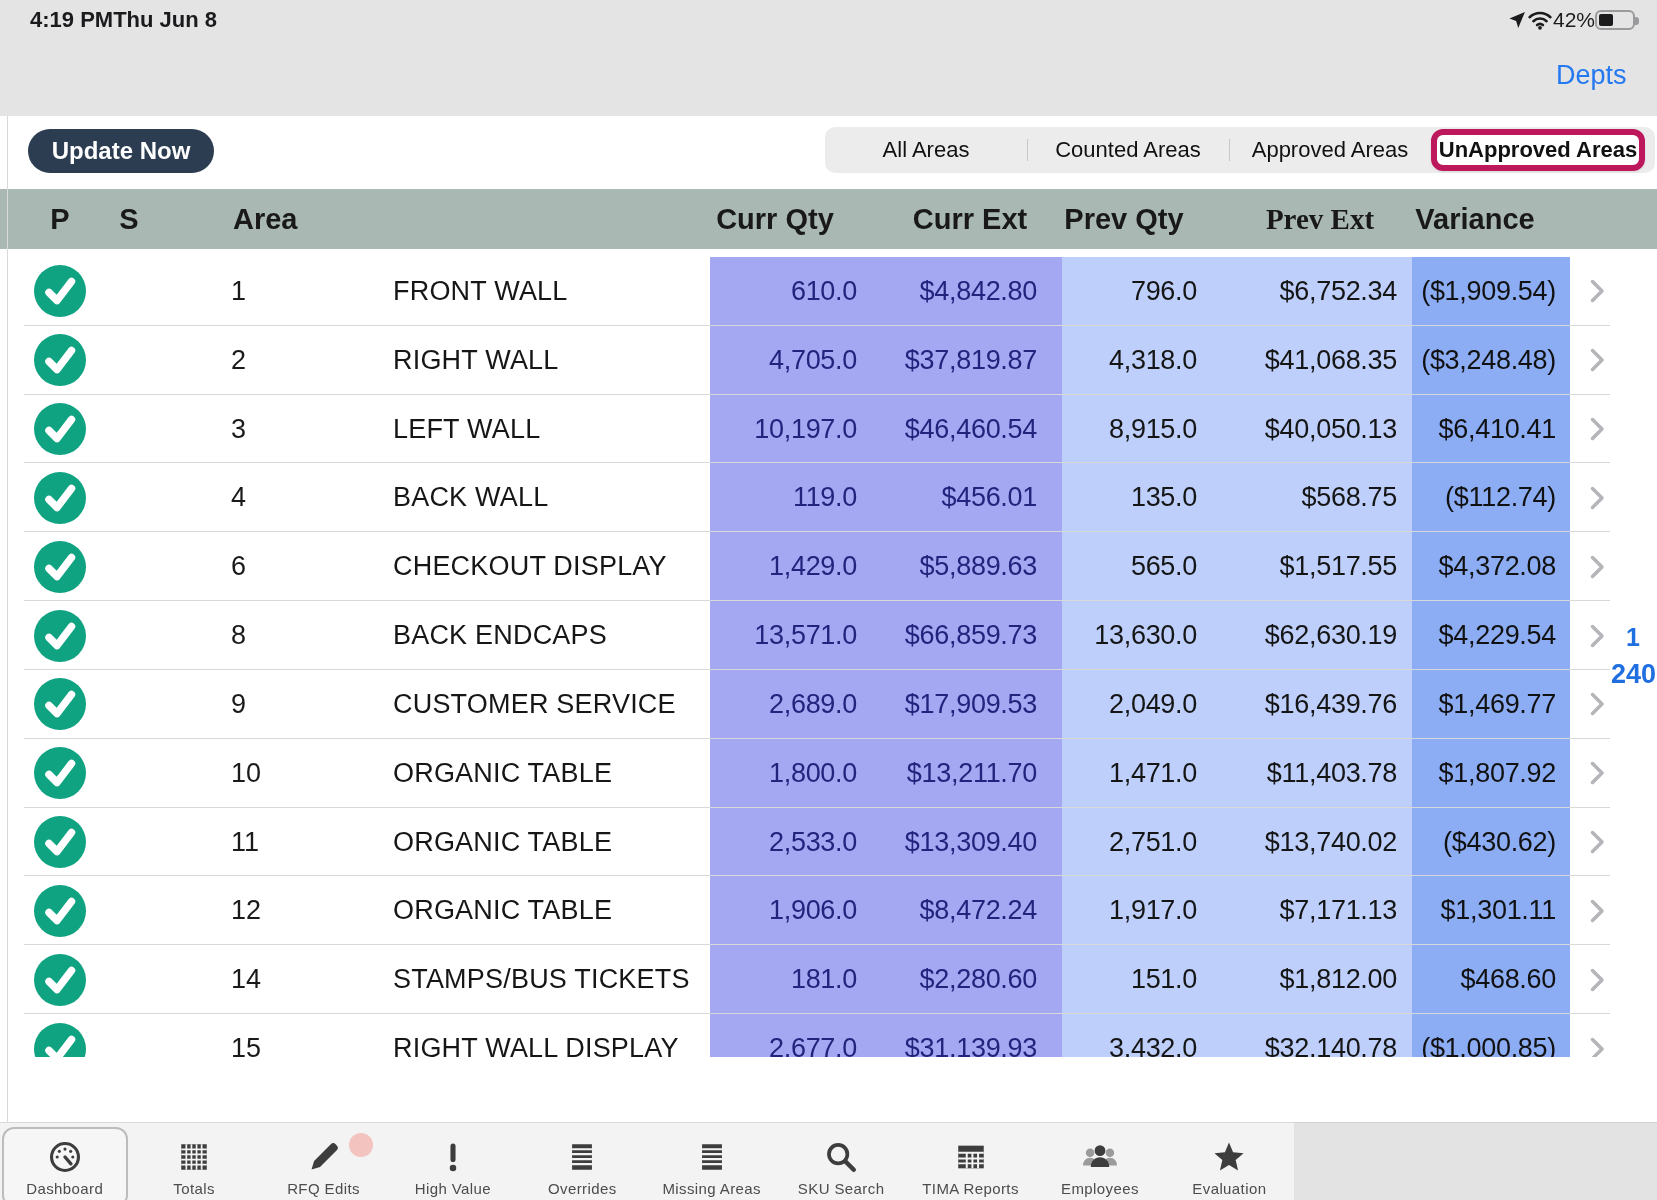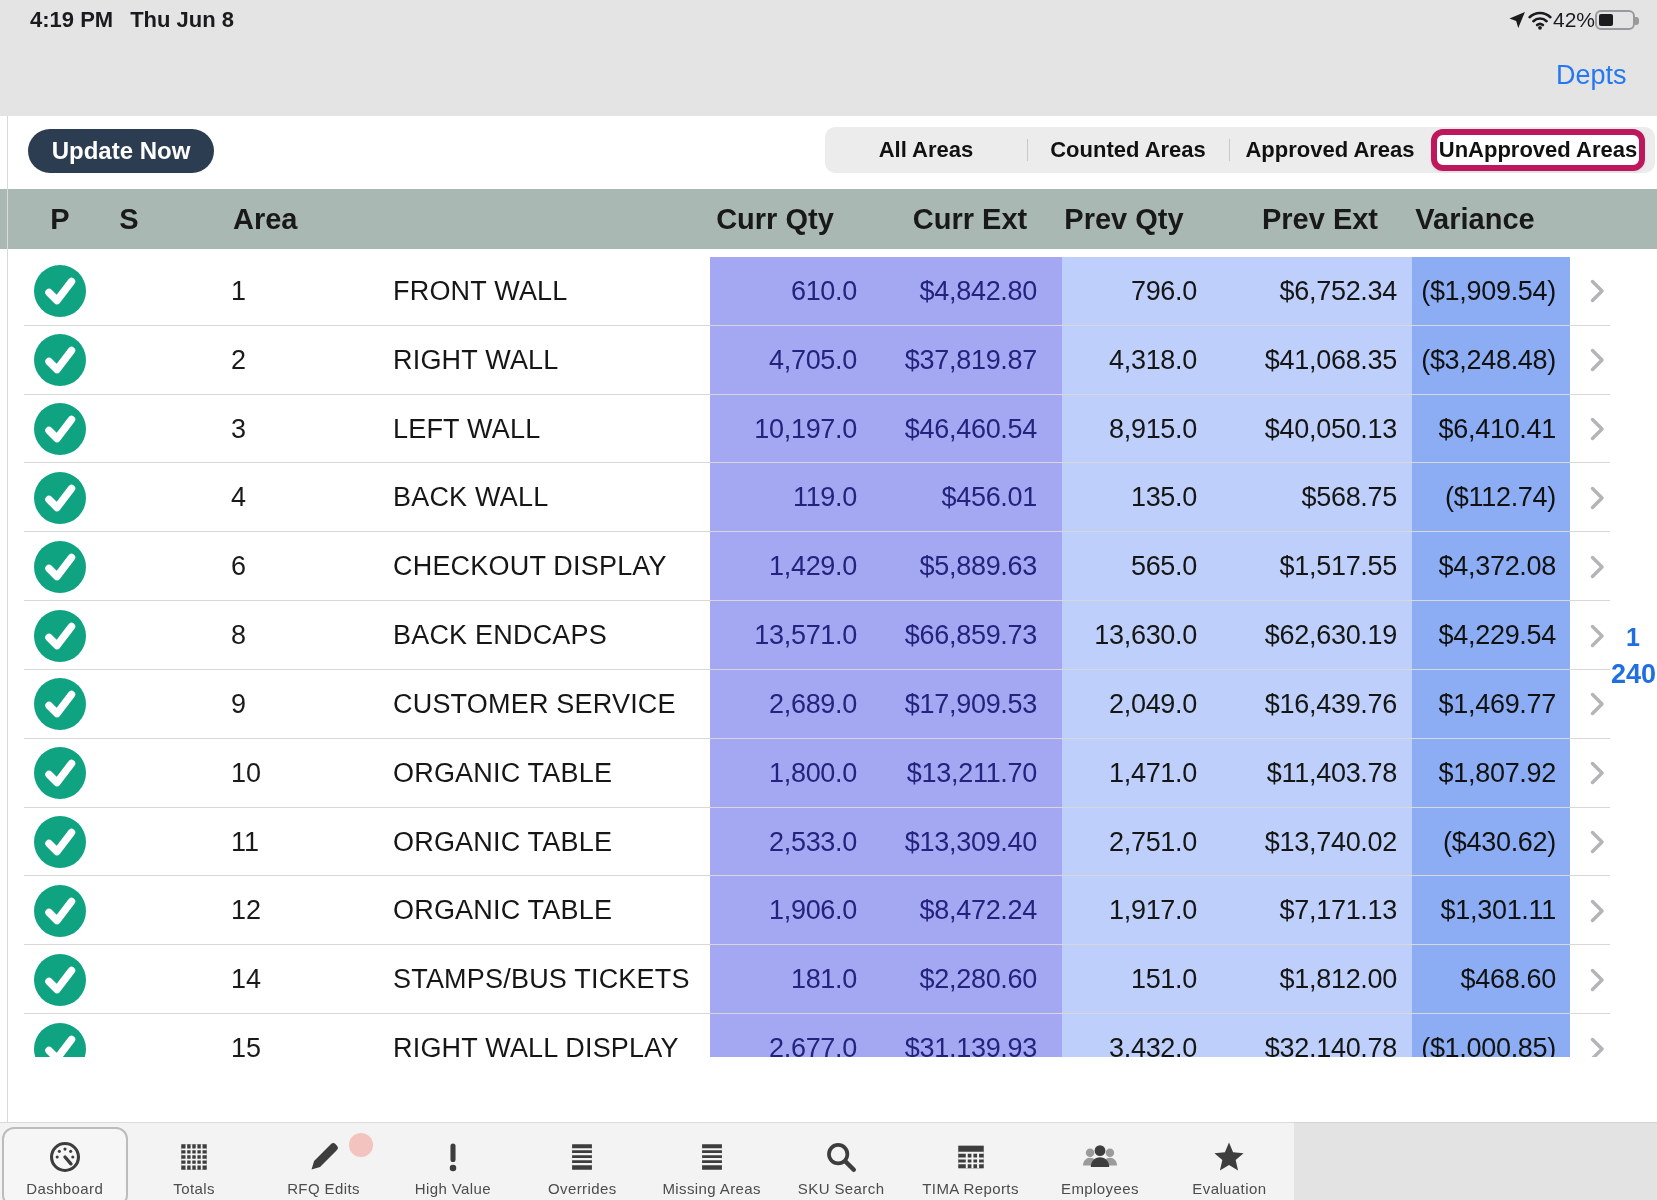--- a/index.html
+++ b/index.html
@@ -1,31 +1,31 @@
 <!DOCTYPE html>
 <html><head>
 <meta charset="utf-8">
 <style>
   * { margin:0; padding:0; box-sizing:border-box; }
   html,body { width:1657px; height:1200px; overflow:hidden; }
   body { font-family:"Liberation Sans", sans-serif; position:relative; background:#fff; }
 
   .status-area { position:absolute; left:0; top:0; width:1657px; height:116px; background:#e4e4e5; }
-  .status-left { position:absolute; left:30px; top:7px; display:flex; gap:17px; font-size:22px; font-weight:600; color:#1b1b1d; }
+  .status-left { position:absolute; left:30px; top:7px; display:flex; font-size:22px; font-weight:600; color:#1b1b1d; }
   .status-right { position:absolute; right:22px; top:8px; display:flex; align-items:center; }
   .pct { font-size:21px; font-weight:500; color:#1b1b1d; }
   .battery { position:relative; width:40px; height:20px; border:2px solid #9a9a9c; border-radius:6px; }
   .battery .fill { position:absolute; left:2px; top:2px; bottom:2px; width:40%; background:#1b1b1d; border-radius:2px; }
   .battery .nub { position:absolute; right:-6px; top:5px; width:4px; height:8px; background:#9a9a9c; border-radius:0 3px 3px 0; }
   .depts { position:absolute; left:1556px; top:60px; font-size:27px; color:#2478f0; }
 
   .toolbar { position:absolute; left:0; top:116px; width:1657px; height:73px; background:#fff; }
   .update-btn { position:absolute; left:28px; top:13px; width:186px; height:44px; border-radius:22px; background:#2c3d51; color:#fff; font-size:24px; font-weight:700; display:flex; align-items:center; justify-content:center; }
   .segctl { position:absolute; left:825px; top:11px; width:830px; height:46px; background:#ececec; border-radius:10px; display:flex; }
-  .seg { flex:1; position:relative; display:flex; align-items:center; justify-content:center; font-size:22px; color:#111; white-space:nowrap;font-weight:bold; }
+  .seg { flex:1; position:relative; display:flex; align-items:center; justify-content:center; font-size:22px; color:#111; white-space:nowrap; }
   .seg .divider { position:absolute; left:-0.5px; top:12px; bottom:12px; width:1px; background:#c8c8c8; }
   .seg.selected { background:#fff; border:6px solid #be185d; border-radius:12px; margin:2px 10px 2px 0; font-weight:600; box-shadow:0 1px 3px rgba(0,0,0,0.08); }
 
   .thead { position:absolute; left:0; top:189px; width:1657px; height:60px; background:#a9b8b2; }
   .th { position:absolute; top:0; height:60px; line-height:60px; font-size:29px; font-weight:700; color:#191919; }
   .th.center { text-align:center; }
   .vline { position:absolute; left:7px; top:116px; width:1px; height:1006px; background:#d9d9d9; }
 
   .tbody { position:absolute; left:0; top:257px; width:1657px; height:800px; overflow:hidden; background:#fff; }
   .band { position:absolute; top:0; height:100%; }
@@ -178,21 +178,21 @@
 </div>
 </div>
 
 <div class="thead">
   <div class="th center" style="left:34px; width:52px;">P</div>
   <div class="th center" style="left:103px; width:52px;">S</div>
   <div class="th" style="left:233px;">Area</div>
   <div class="th center" style="left:675px; width:200px;">Curr Qty</div>
   <div class="th center" style="left:870px; width:200px;">Curr Ext</div>
   <div class="th center" style="left:1024px; width:200px;">Prev Qty</div>
-  <div class="th center" style="left:1220px; width:200px;">Prev Ext</div>
+  <div class="th center" style="left:1220px; width:200px;font-family:Liberation Serif, serif;">Prev Ext</div>
   <div class="th center" style="left:1375px; width:200px;">Variance</div>
 </div>
 
 <div class="tbody">
   <div class="band band-curr"></div>
   <div class="band band-prev"></div>
   <div class="band band-var"></div>
   <div id="rows-host">
   <div class="row">
     <div class="cell cell-p">

